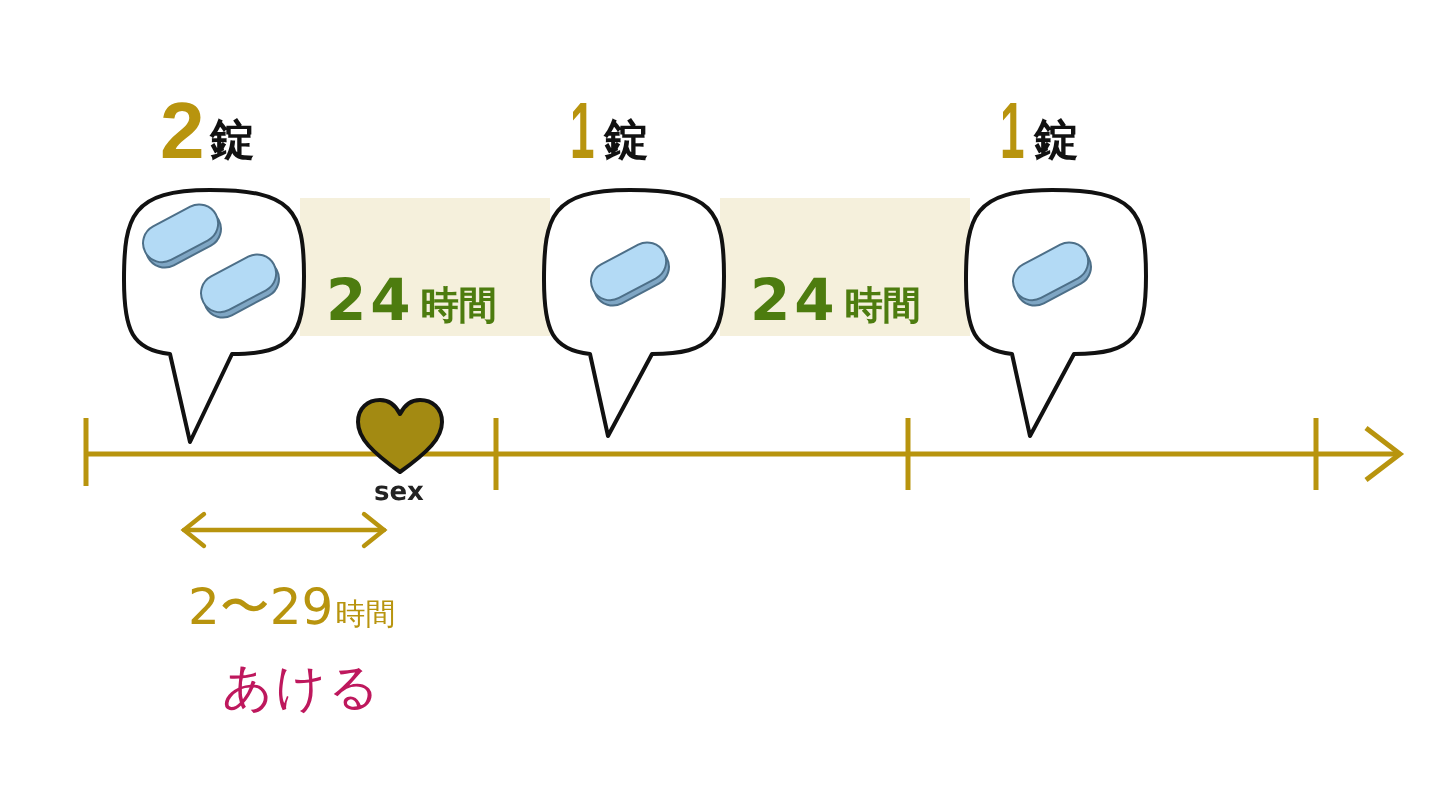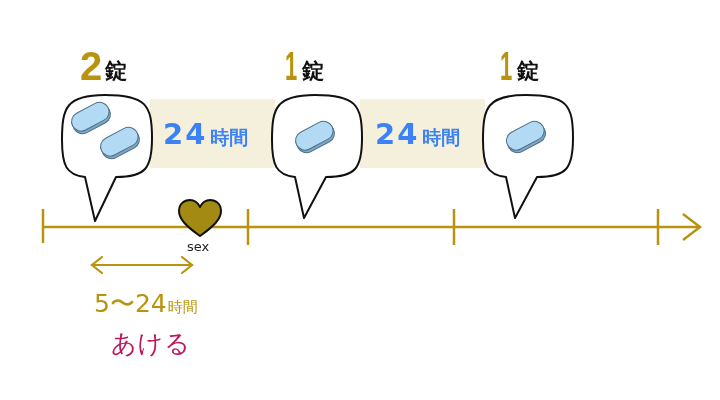--- a/index.html
+++ b/index.html
@@ -4,25 +4,25 @@
   <style>
     html, body { margin:0; padding:0; background:#ffffff; }
     body { width:720px; height:400px; position:relative; overflow:hidden;
            font-family:"DejaVu Sans", sans-serif; }
     .band { position:absolute; top:99px; height:69px; background:#F5F0DC; }
     .dose { position:absolute; top:46px; display:flex; align-items:flex-end; }
     .dose .num { font-family:"Liberation Sans", sans-serif; font-weight:bold;
                  color:#B8940E; font-size:40px; line-height:40px; }
     .dose .num.thin { font-size:40px; transform:scaleX(0.55); transform-origin:left bottom; margin-right:-8px; }
     .dose .unit { font-size:22px; color:#111; margin-left:3px; line-height:30px; font-weight:bold; }
-    .interval { position:absolute; top:118px; display:flex; align-items:flex-end; color:#3b82f6;justify-content:center; }
+    .interval { position:absolute; top:134px; display:flex; align-items:flex-end; color:#4d7c0f;justify-content:center; }
     .interval .n { font-family:"DejaVu Sans", sans-serif; font-weight:bold; font-size:29px; letter-spacing:2px; line-height:32px; }
     .interval .u { font-weight:bold; font-size:19px; line-height:26px; margin-left:3px; }
     svg.layer { position:absolute; left:0; top:0; }
-    .sex { position:absolute; left:187px; top:239px; font-size:13px; font-weight:normal; color:#222; }
+    .sex { position:absolute; left:187px; top:239px; font-size:13px; font-weight:bold; color:#222; }
     .gap1 { position:absolute; left:94px; top:290px; color:#B8940E; display:flex; align-items:flex-end; }
     .gap1 .v { font-size:25px; line-height:28px; }
     .gap1 .u { font-size:15px; line-height:22px; margin-left:1px; }
     .gap2 { position:absolute; left:111px; top:327px; color:#be185d; font-size:25px; letter-spacing:1px; }
   </style>
 </head>
 <body>
 
 <div class="band" style="left:150px;width:125px;"></div>
 <div class="band" style="left:360px;width:125px;"></div>
@@ -93,16 +93,16 @@
   <span class="u">時間</span>
 </div>
 <div class="interval" style="left:375px;">
   <span class="n">24</span>
   <span class="u">時間</span>
 </div>
 
 <div class="sex">sex</div>
 
 <div class="gap1">
-  <span class="v">5〜24</span>
+  <span class="v">2〜29</span>
   <span class="u">時間</span>
 </div>
 <div class="gap2">あける</div>
 
 </body></html>

